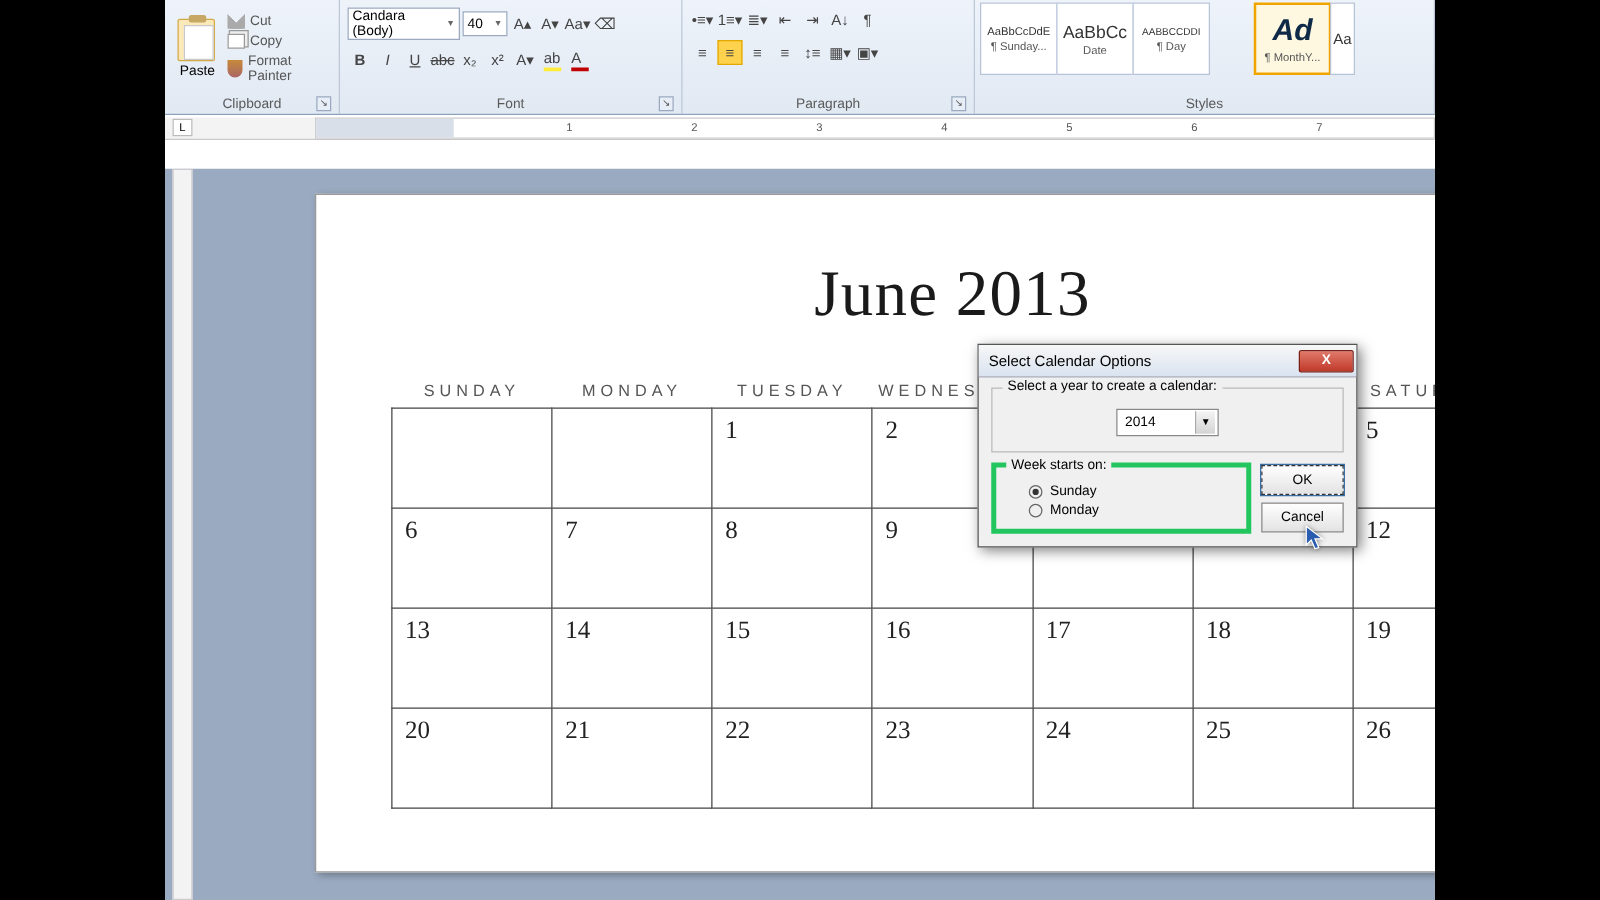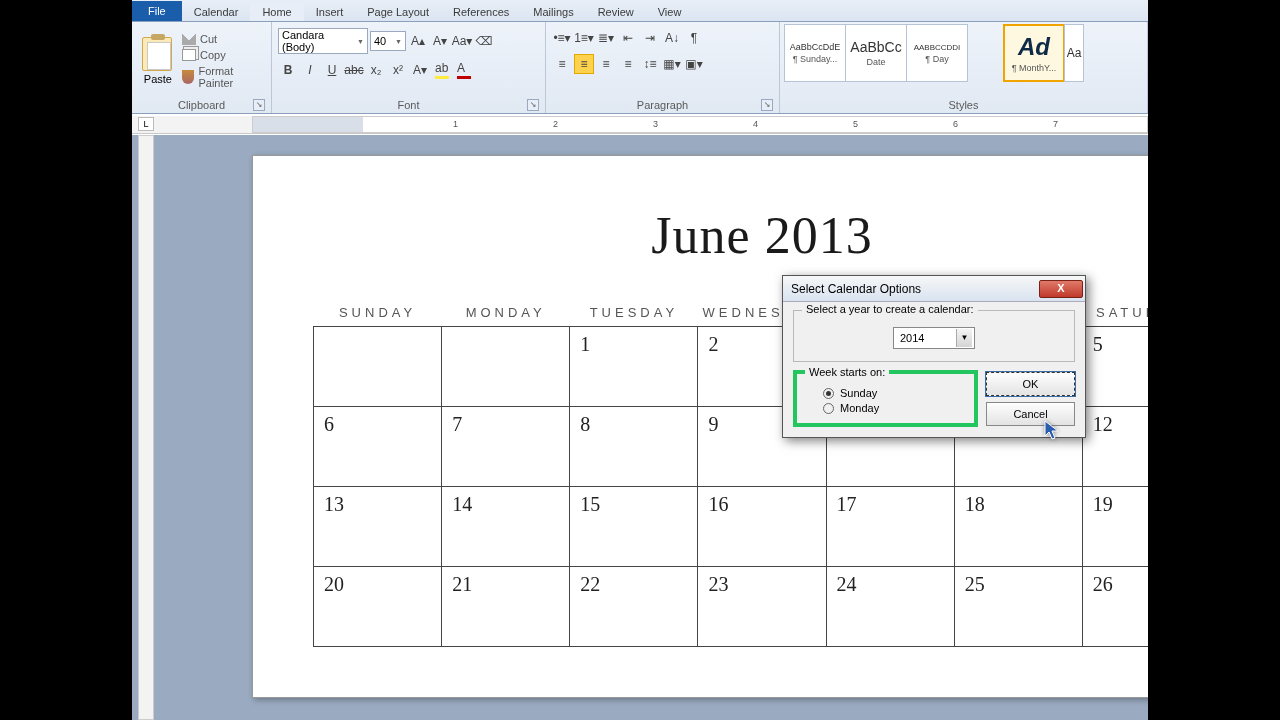--- a/index.html
+++ b/index.html
@@ -57,41 +57,30 @@
 .fieldset { border: 1px solid #b9b9b9; padding: 14px 10px 12px 10px; margin-bottom: 8px; position: relative; }
 .fieldset-legend { position: absolute; top: -8px; left: 8px; background: #f0f0f0; padding: 0 4px; font-size: 11px; }
 .year-select { margin: 2px auto 0; width: 82px; height: 22px; border: 1px solid #888; background: #fff; display: flex; align-items: center; justify-content: space-between; padding: 0 2px 0 6px; }
 .year-dd { width: 16px; height: 18px; background: linear-gradient(#f4f4f4,#d4d4d4); border-left: 1px solid #aaa; text-align: center; font-size: 8px; line-height: 18px; }
 .dlg-lower { display: flex; gap: 8px; }
 .week-fs { flex: 1; border: 4px solid #22c55e; padding: 10px 10px 6px 26px; position: relative; }
 .radio-row { display: flex; align-items: center; gap: 6px; margin: 3px 0; font-size: 11px; }
 .radio { width: 11px; height: 11px; border: 1px solid #666; border-radius: 50%; display: inline-flex; align-items: center; justify-content: center; }
 .radio.checked::after { content: ""; width: 5px; height: 5px; background: #333; border-radius: 50%; }
 .dlg-btns { display: flex; flex-direction: column; gap: 6px; justify-content: center; }
-.dlg-btn { width: 89px; height: 24px; border: 1px solid #888; background: linear-gradient(#fefefe,#e3e3e3); font-size: 11px; }
+.dlg-btn { width: 66px; height: 24px; border: 1px solid #888; background: linear-gradient(#fefefe,#e3e3e3); font-size: 11px; }
 .dlg-btn.focus { border: 1px dashed #333; outline: 1px solid #3b6ea5; }
 .cursor { position: absolute; width: 18px; height: 22px; pointer-events: none; }
 .cursor svg { filter: drop-shadow(0 0 2px rgba(0,0,0,0.4)); }
 </style>
 </head>
 <body>
 
 <div class="app">
 
-  <div class="ribbon-tabs">
-    <div class="tab tab-file">File</div>
-    <div class="tab">Calendar</div>
-    <div class="tab tab-active">Home</div>
-    <div class="tab">Insert</div>
-    <div class="tab">Page Layout</div>
-    <div class="tab">References</div>
-    <div class="tab">Mailings</div>
-    <div class="tab">Review</div>
-    <div class="tab">View</div>
-  </div>
 
   <div class="ribbon">
     <div class="group" style="width:140px">
       <div class="group-body">
         <div class="paste-btn">
           <div class="paste-icon"></div>
           <span>Paste</span>
         </div>
         <div style="display:flex;flex-direction:column;gap:2px">
           <div class="mini-row">

